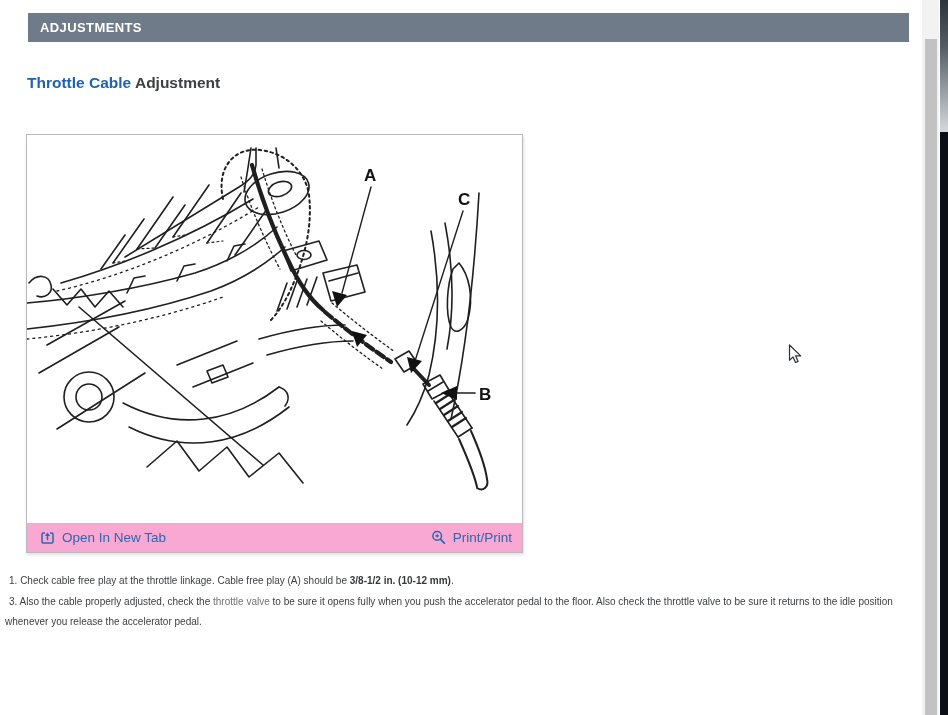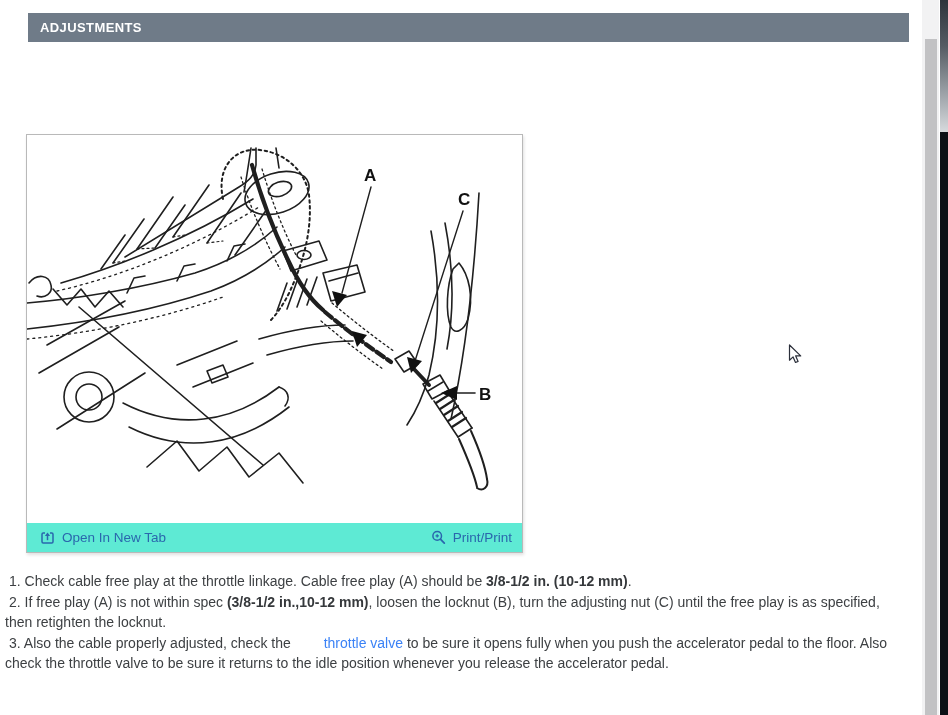--- a/index.html
+++ b/index.html
@@ -15,33 +15,33 @@
   
   .doc-heading{position:absolute;left:27px;top:74px;font-size:15.5px;font-weight:bold;
       color:#3d4043;line-height:18px;}
   .heading-link{color:#1f63ae;text-decoration:none;cursor:pointer;}
 
   
   .figure-panel{position:absolute;left:26px;top:134px;width:497px;height:419px;
       border:1px solid #b9b9b9;background:#fff;box-sizing:border-box;
       box-shadow:1px 2px 3px rgba(0,0,0,.12);}
   .figure-image{width:495px;height:388px;background:#fff;overflow:hidden;}
-  .figure-footer{width:495px;height:29px;background:#5eead4;display:flex;
+  .figure-footer{width:495px;height:29px;background:#f9a8d4;display:flex;
       justify-content:space-between;align-items:center;box-sizing:border-box;
       padding:0 10px 0 13px;}
   .fig-link{display:flex;align-items:center;gap:7px;color:#2a67ad;font-size:13.5px;
       text-decoration:none;cursor:pointer;}
   .fig-link svg{display:block;}
 
   
   .instructions{position:absolute;left:5px;top:571px;width:889px;
-      font-size:14px;line-height:20.5px;color:#3d4043;}
+      font-size:10px;line-height:20.5px;color:#3d4043;}
   .instructions p{margin:0;text-indent:4px;}
   .instructions b{font-weight:bold;color:#35383b;}
-  .body-link{color:#3b82f6;text-decoration:none;cursor:pointer;margin-left:29px;}
+  .body-link{color:#737373;text-decoration:none;cursor:pointer;}
 
   
   .scrollbar-track{position:absolute;left:922px;top:0;width:17px;height:715px;
       background:#f2f2f3;}
   .scrollbar-thumb{position:absolute;left:3px;top:39px;width:12px;height:676px;
       background:#c2c2c4;}
 
   
   .window-edge{position:absolute;left:940px;top:0;width:8px;height:715px;
       background:#0c1016;}
@@ -57,20 +57,24 @@
 </style>
 </head>
 <body>
 
 <div class="page">
 
   <div class="section-header">
     <span>ADJUSTMENTS</span>
   </div>
 
+  <div class="doc-heading">
+    <a class="heading-link">Throttle Cable</a>
+    <span>Adjustment</span>
+  </div>
 
   <div class="figure-panel">
     <div class="figure-image">
       <svg class="diagram" width="495" height="388" viewBox="0 0 495 388">
         <g stroke="#1f1f1f" fill="none" stroke-width="1.6" stroke-linecap="round" stroke-linejoin="round">
 
           <path d="M 98,122 L 212,52 C 222,46 228,40 229,30 L 229,13"></path>
           <path d="M 146,62 L 110,114"></path>
           <path d="M 158,70 L 128,113"></path>
           <path d="M 182,50 L 146,102"></path>
@@ -181,21 +185,20 @@
           <path d="M 9.4,9.2 L 13.3,13.1" stroke="#2a67ad" stroke-width="1.8" stroke-linecap="round"></path>
           <path d="M 6.2,4.2 L 6.2,7.6 M 4.5,5.9 L 7.9,5.9" stroke="#2a67ad" stroke-width="1.3"></path>
         </svg>
         <span>Print/Print</span>
       </a>
     </div>
   </div>
 
   <div class="instructions">
     <p><span>1.</span> <span>Check cable free play at the throttle linkage. Cable free play (A) should be </span><b>3/8-1/2 in. (10-12 mm)</b><span>.</span></p>
-    <p><span>2.</span> <span>If free play (A) is not within spec </span><b>(3/8-1/2 in.,10-12 mm)</b><span>, loosen the locknut (B), turn the adjusting nut (C) until the free play is as specified, then retighten the locknut.</span></p>
     <p><span>3.</span> <span>Also the cable properly adjusted, check the </span><a class="body-link">throttle valve</a><span> to be sure it opens fully when you push the accelerator pedal to the floor. Also check the throttle valve to be sure it returns to the idle position whenever you release the accelerator pedal.</span></p>
   </div>
 
   <div class="scrollbar-track">
     <div class="scrollbar-thumb"></div>
   </div>
 
   <div class="window-edge">
     <div class="window-edge-thumb"></div>
   </div>

